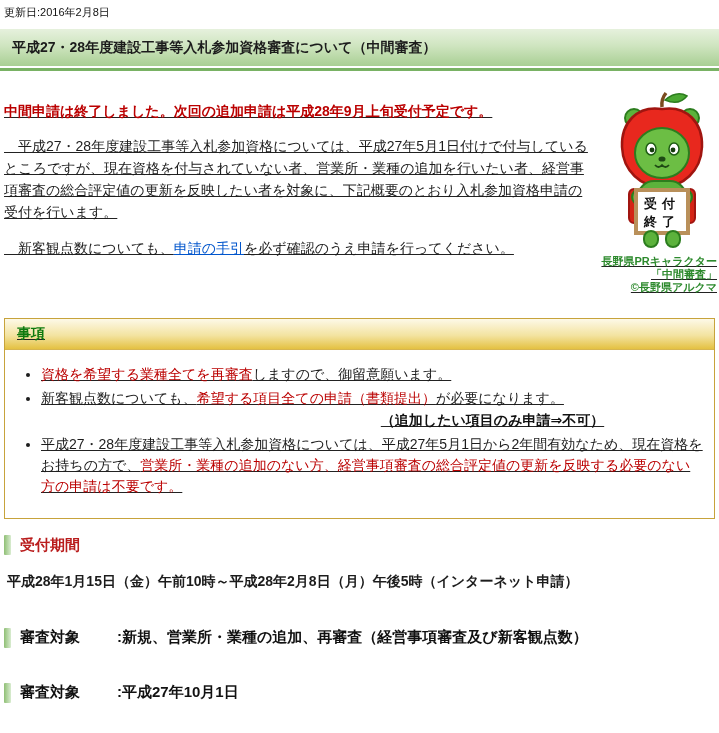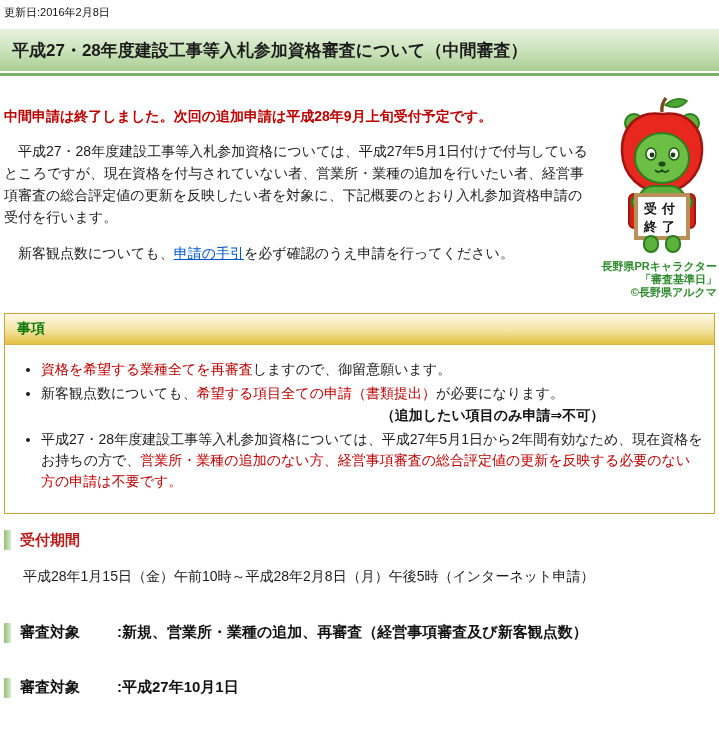--- a/index.html
+++ b/index.html
@@ -13,33 +13,34 @@
   }
   .updated {
     font-size: 11px;
     color: #111;
     padding: 5px 0 0 4px;
   }
   .title-bar {
     margin-top: 9px;
     background: linear-gradient(to bottom, #e6f1dd 0%, #cfe5c0 45%, #a9cf94 100%);
     padding: 10px 12px 9px 12px;
-    font-size: 17px;
+    font-size: 14px;
     font-weight: bold;
     color: #1c1c1c;
   }
   .title-rule {
     height: 3px;
     background: #79b264;
     margin-top: 2px;
   }
   .intro {
     display: flex;
     padding: 0 2px 0 4px;
     margin-top: 20px;
+    text-decoration: underline;
   }
   .intro-left { width: 588px; }
   .closed-notice {
     color: #bb0000;
     font-weight: bold;
     font-size: 14px;
     margin: 10px 0 0 0;
     line-height: 20px;
   }
   .para {
@@ -59,22 +60,23 @@
   }
   .mascot-caption {
     margin-top: 2px;
     font-size: 11px;
     font-weight: bold;
     color: #2d8a2d;
     line-height: 13px;
     text-align: right;
   }
   .items-box {
-    margin: 14px 4px 0 4px;
+    margin: 24px 4px 0 4px;
     border: 1px solid #c7a33b;
+    text-decoration: underline;
   }
   .items-header {
     background: linear-gradient(to bottom, #fdf9e8 0%, #f3e3a0 55%, #e4c142 100%);
     border-bottom: 1px solid #d7b650;
     padding: 6px 12px;
     font-size: 14px;
     font-weight: bold;
     color: #0e7a0e;
   }
   .items-body { padding: 8px 10px 18px 10px; }
@@ -106,24 +108,25 @@
   }
   .hbar {
     width: 7px;
     height: 20px;
     margin-right: 9px;
     background: linear-gradient(to right, #8fbf75, #d9ecd0);
     border-radius: 1px;
     flex: 0 0 auto;
   }
   .reception-text {
-    margin: 14px 0 0 23px;
+    margin: 14px 0 0 7px;
     font-size: 14px;
     line-height: 24px;
     color: #1c1c1c;
+    font-weight: bold;
   }
   .info-row {
     display: flex;
     margin: 35px 0 0 4px;
     font-size: 15px;
     font-weight: bold;
     color: #111;
   }
   .info-label { width: 97px; flex: 0 0 auto; }
   .info-value { white-space: nowrap; }
@@ -178,21 +181,21 @@
 
         <rect x="29" y="99" width="52" height="43" fill="#ffffff" stroke="#b9905a" stroke-width="4"></rect>
         <text x="55" y="117" text-anchor="middle" font-size="13" font-weight="bold" fill="#111" letter-spacing="5">受付</text>
         <text x="55" y="135" text-anchor="middle" font-size="13" font-weight="bold" fill="#111" letter-spacing="5">終了</text>
 
         <rect x="37" y="140" width="14" height="16" rx="7" fill="#5cb23c" stroke="#2c7d1e" stroke-width="2"></rect>
         <rect x="59" y="140" width="14" height="16" rx="7" fill="#5cb23c" stroke="#2c7d1e" stroke-width="2"></rect>
       </svg>
       <div class="mascot-caption">
         <div>長野県PRキャラクター</div>
-        <div>「審査基準日」</div>
+        <div>「中間審査」</div>
         <div>©長野県アルクマ</div>
       </div>
     </div>
   </div>
 
   <div class="items-box">
     <div class="items-header">事項</div>
     <div class="items-body">
       <ul>
         <li><span class="red">資格を希望する業種全てを再審査</span><span>しますので、御留意願います。</span></li>

